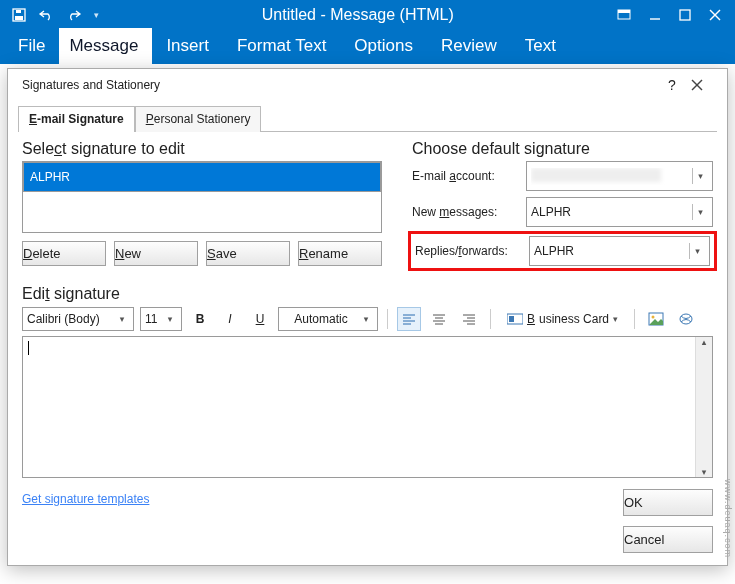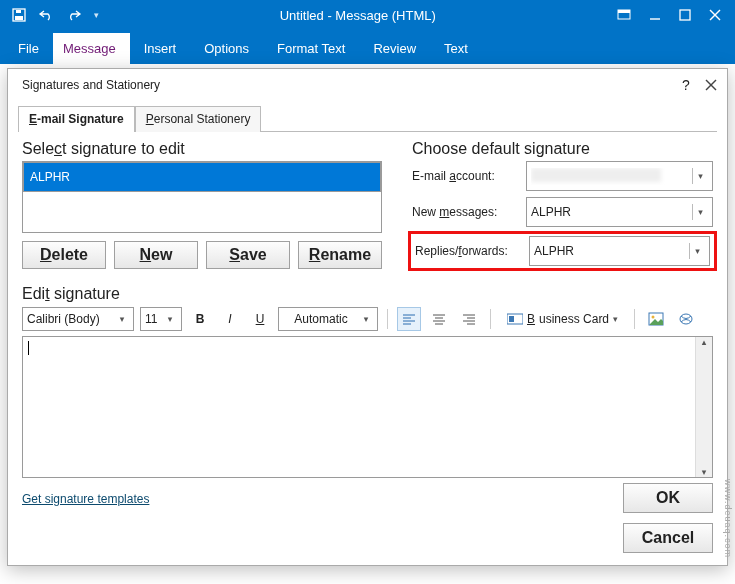--- a/index.html
+++ b/index.html
@@ -1,62 +1,62 @@
 <!DOCTYPE html>
 <html><head>
 <meta charset="utf-8">
 <style>
   * { box-sizing: border-box; font-family: "Segoe UI", Tahoma, sans-serif; }
   body { margin:0; background:#fff; width:735px; height:584px; overflow:hidden; font-size:12px; color:#222; }
   .titlebar { background:#0173c7; height:30px; display:flex; align-items:center; color:#fff; }
   .qat { display:flex; gap:12px; padding-left:12px; align-items:center; }
   .qat svg, .winctrl svg { display:block; }
-  .title-center { flex:1; text-align:center; font-size:13px; }
+  .title-center { flex:1; text-align:center; font-size:16px; }
   .winctrl { display:flex; gap:18px; padding-right:14px; align-items:center; }
-  .ribbon { background:#0173c7; height:34px; display:flex; align-items:flex-end; color:#fff; font-size:13px; padding-left:4px; }
+  .ribbon { background:#0173c7; height:34px; display:flex; align-items:flex-end; color:#fff; font-size:17px; padding-left:4px; }
   .ribbon .tab { padding:8px 14px; cursor:default; }
-  .ribbon .tab.active { background:#fff; color:#701a75;padding-left:10px; }
+  .ribbon .tab.active { background:#fff; color:#0f172a;padding-left:10px; }
   .ribbon .tell { display:flex; align-items:center; gap:6px; padding:8px 10px; }
   .dialog { position:absolute; left:7px; top:68px; width:721px; height:498px; background:#fff; border:1px solid #aaa; box-shadow:0 4px 18px rgba(0,0,0,.25); }
-  .dlg-title { display:flex; align-items:center; padding:8px 10px 6px 14px; font-size:12px; }
+  .dlg-title { display:flex; align-items:center; padding:8px 24px 6px 14px; font-size:12px; }
   .dlg-title .t { flex:1; }
   .dlg-title .hq { width:18px; text-align:center; font-size:14px; }
   .dlg-close svg { display:block; }
   .tabs { display:flex; gap:0; padding-left:10px; margin-top:6px; }
   .tabctl { padding:5px 10px 6px; border:1px solid #bbb; border-bottom:none; font-size:12px; position:relative; top:1px; background:#f6f6f6;}
   .tabctl.active { background:#fff; z-index:2;font-weight:bold; }
   .tabline { border-bottom:1px solid #bbb; margin:0 10px; }
   .body { padding:8px 14px 10px; }
   .row2 { display:flex; gap:30px; }
   .left { flex:0 0 350px; }
   .right { flex:1; }
   .lbl { font-size:16px; margin-bottom:3px; }
   .siglist { border:1px solid #9a9a9a; height:72px; background:#fff; }
   .siglist .sel { background:#0078d7; color:#fff; padding:1px 6px; font-size:12px; }
   .btnrow { display:flex; gap:8px; margin-top:8px; }
-  .btn { border:1px solid #a0a0a0; background:linear-gradient(#fdfdfd,#e7e7e7); padding:4px 0; width:84px; text-align:center; font-size:16px;font-weight:bold; }
+  .btn { border:1px solid #a0a0a0; background:linear-gradient(#fdfdfd,#e7e7e7); padding:4px 0; width:84px; font-size:13px; }
   .btn.big { width:90px; padding:5px 0; }
   .fld { display:flex; align-items:center; margin-bottom:6px; gap:6px; }
   .fld label { width:108px; text-align:left; font-size:12px; }
   .sel { border:1px solid #9a9a9a; height:30px; flex:1; display:flex; align-items:center; padding:0 4px; background:#fff; font-size:12px; }
   .sel .v { flex:1; white-space:nowrap; overflow:hidden; }
   .sel .ar { width:16px; height:16px; display:flex; align-items:center; justify-content:center; border-left:1px solid #bbb; }
   .hl { border:3px solid #e11; padding:2px 4px; margin:-2px -4px 4px; }
   .editlbl { margin-top:10px; }
   .toolbar { display:flex; align-items:center; gap:6px; margin-top:4px; }
   .combo { border:1px solid #9a9a9a; height:24px; display:flex; align-items:center; padding:7px 4px; background:#fff; }
   .combo .v { flex:1; font-size:12px; }
   .aricon { width:14px; text-align:center; }
   .tbtn { width:24px; height:24px; display:flex; align-items:center; justify-content:center; border:1px solid transparent; }
   .tbtn.bd { border:1px solid #a6c8e6; background:#e6f1fb; }
   .sep { width:1px; height:20px; background:#ccc; margin:0 3px; }
   .editarea { border:1px solid #9a9a9a; height:142px; margin-top:5px; position:relative; background:#fff; }
   .editarea .sb { position:absolute; right:0; top:0; bottom:0; width:17px; background:#f0f0f0; border-left:1px solid #ddd; display:flex; flex-direction:column; justify-content:space-between; align-items:center; }
   .cursor { position:absolute; left:5px; top:4px; width:1px; height:14px; background:#000; }
-  .link { color:#0c4a6e; text-decoration:underline; font-size:12px; display:inline-block; margin-top:14px; }
+  .link { color:#3b82f6; text-decoration:underline; font-size:12px; display:inline-block; margin-top:14px; }
   .footer { position:absolute; right:14px; bottom:12px; display:flex; gap:10px;flex-direction:column; }
   .u { text-decoration:underline; }
   .blurred { filter:blur(2px); background:#eee; display:inline-block; width:130px; height:14px; }
   .chev { font-size:9px; color:#555; }
   .watermark { position:absolute; right:2px; bottom:26px; font-size:9px; color:#aaa; transform:rotate(0deg); writing-mode:vertical-rl; letter-spacing:1px; }
 </style>
 </head>
 <body>
 
 <div class="titlebar">
@@ -104,22 +104,22 @@
           <line x1="11" y1="1" x2="1" y2="11" stroke="#fff" stroke-width="1.4"></line>
         </svg>
       </span>
   </div>
 </div>
 
 <div class="ribbon">
   <div class="tab">File</div>
   <div class="tab active">Message</div>
   <div class="tab">Insert</div>
+  <div class="tab">Format Text</div>
   <div class="tab">Options</div>
-  <div class="tab">Format Text</div>
   <div class="tab">Review</div>
   <div class="tab">Text</div>
 </div>
 
 <div class="dialog">
   <div class="dlg-title">
     <span class="t">Signatures and Stationery</span>
     <span class="hq">?</span>
     <span class="dlg-close" style="margin-left:10px">
         <svg width="12" height="12">

